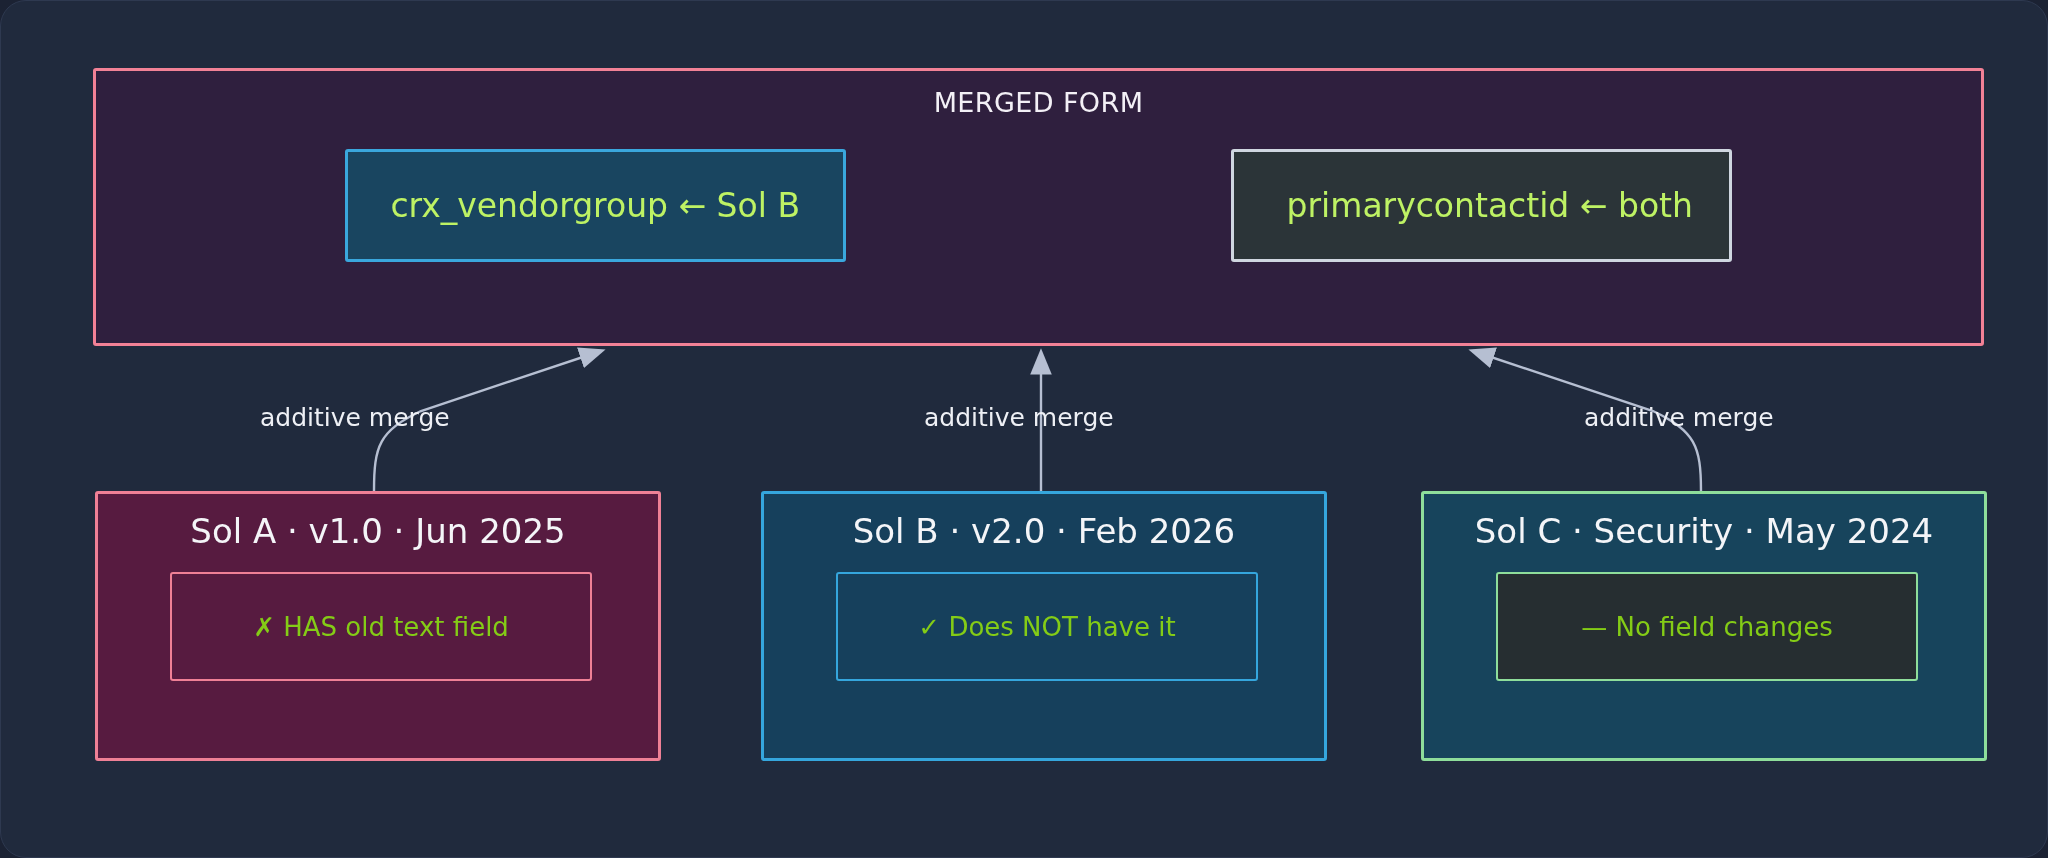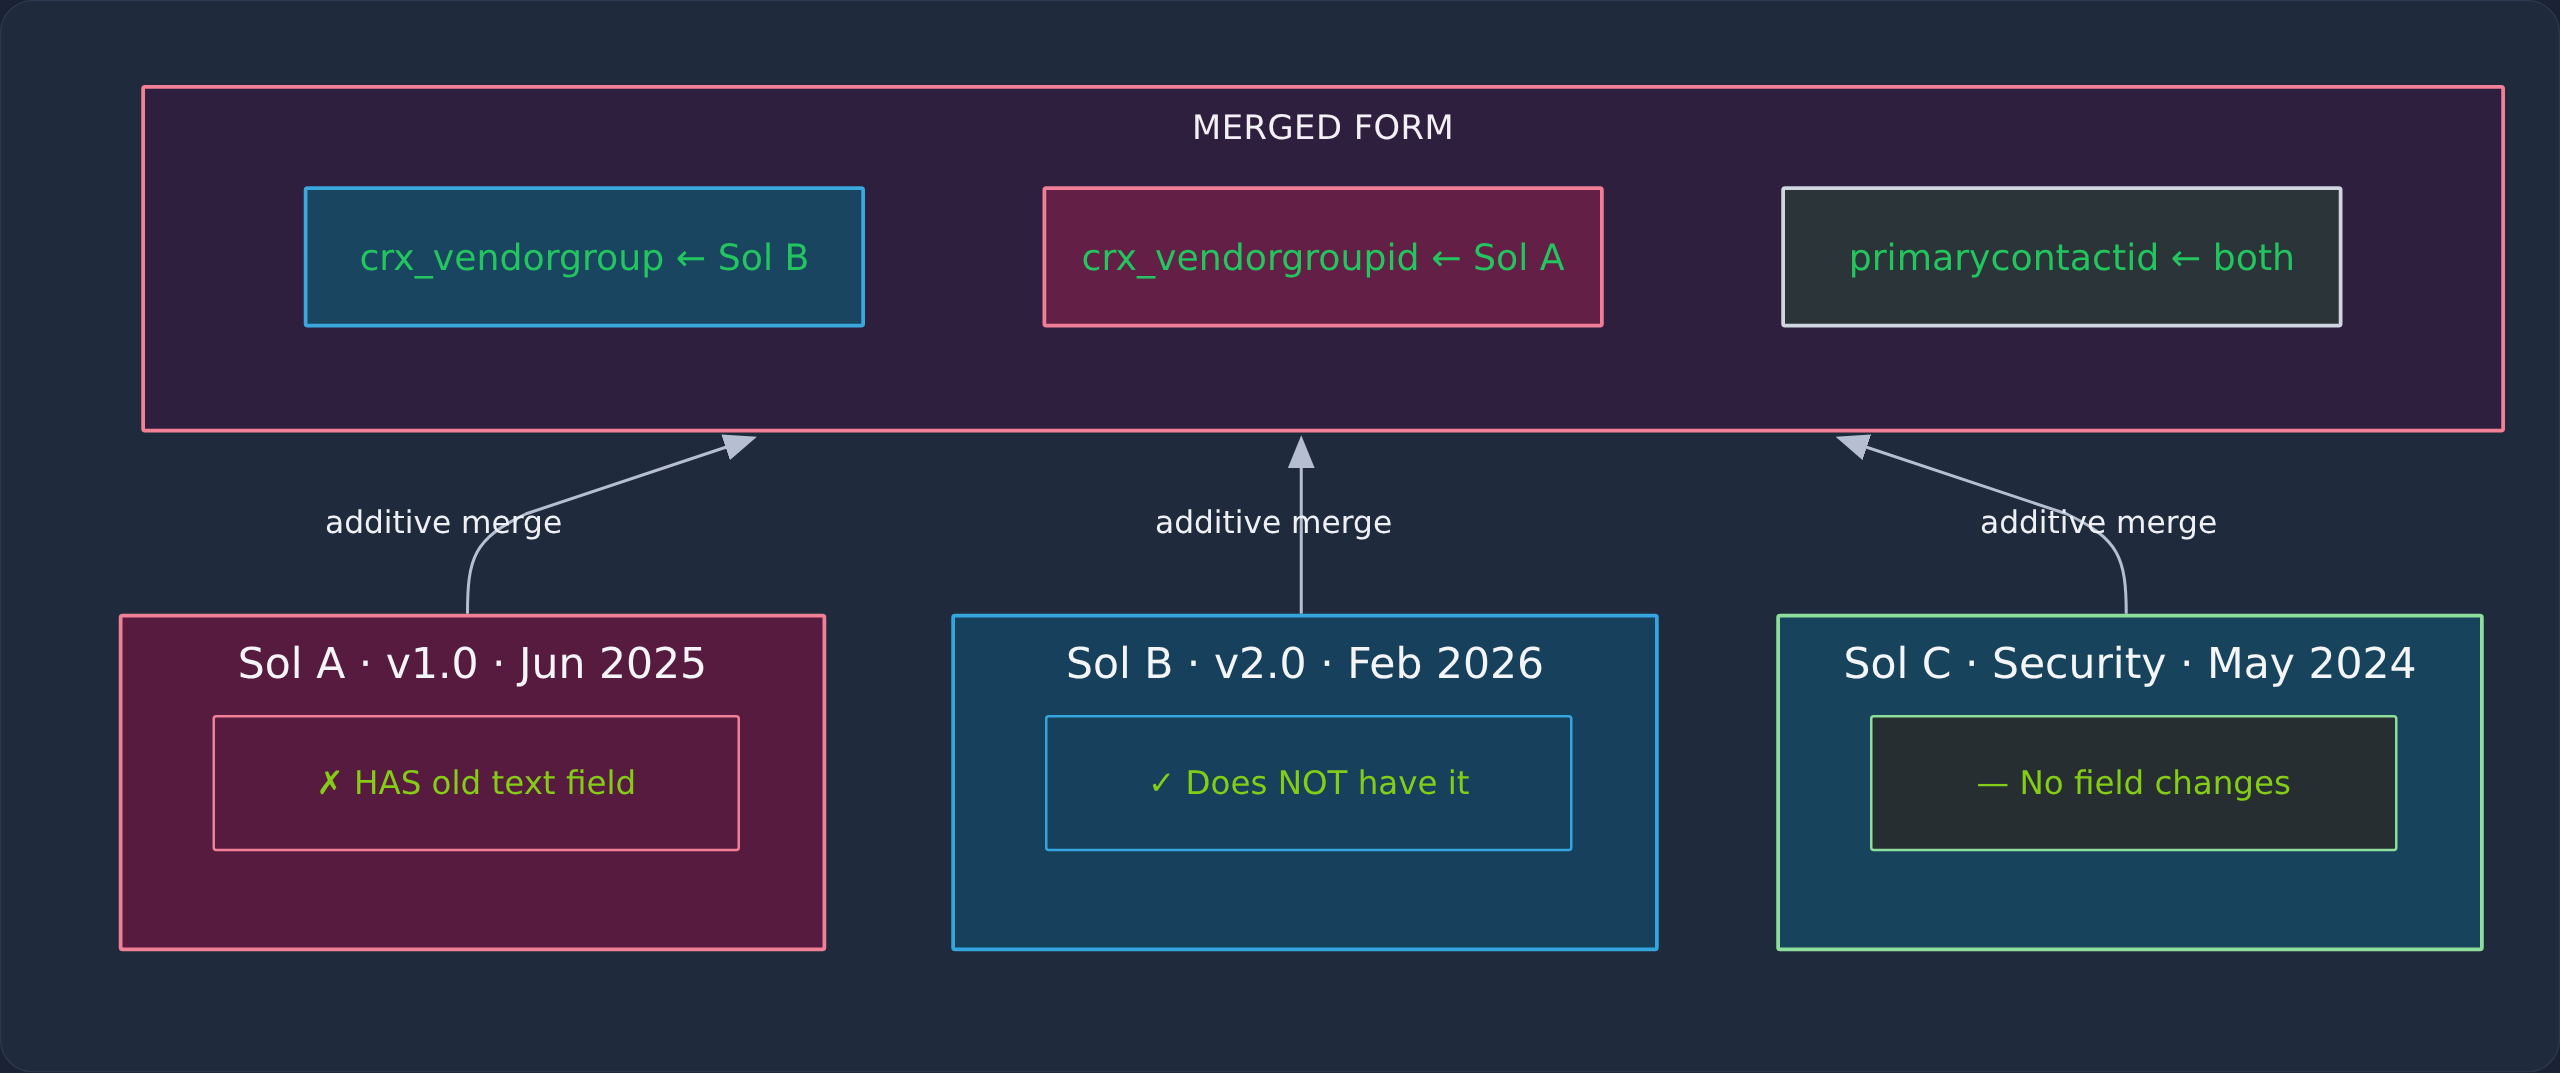--- a/index.html
+++ b/index.html
@@ -22,21 +22,21 @@
   #edges {
     position: absolute;
     left: 0; top: 0;
     width: 2048px; height: 858px;
     pointer-events: none;
   }
 
   
   #merged-form {
     position: absolute;
-    left: 112px;
+    left: 92px;
     top: 67px;
     width: 1891px;
     height: 278px;
     background: #2f1f3e;
     border: 3px solid #f28196;
     border-radius: 3px;
   }
   #merged-form-title {
     position: absolute;
     top: 16px;
@@ -49,27 +49,27 @@
   .field-row {
     position: absolute;
     top: 78px;
     left: 0; right: 0;
     display: flex;
     justify-content: space-around;
     align-items: center;
     padding: 0 56px;
   }
   .field-chip {
-    width: 449px;
+    width: 501px;
     height: 113px;
     display: flex;
     align-items: center;
     justify-content: center;
-    font-size: 29px;
-    color: #22c55e;
+    font-size: 33px;
+    color: #bef264;
     border-radius: 3px;
     border: 3px solid;
   }
   .chip-blue   { background: #194560; border-color: #3aa7dd; }
   .chip-pink   { background: #631f46; border-color: #f07f96; }
   .chip-slate  { background: #2b3438; border-color: #cfd6e0; padding-left: 16px; }
 
   
   .sol-box {
     position: absolute;
@@ -137,21 +137,20 @@
 
     <path d="M 1040,490 L 1040,352" fill="none" stroke="#b6bfd2" stroke-width="2.4" marker-end="url(#arrowhead)"></path>
 
     <path d="M 1700,490 C 1700,445 1694,430 1652,410 L 1472,350" fill="none" stroke="#b6bfd2" stroke-width="2.4" marker-end="url(#arrowhead)"></path>
   </svg>
 
   <div id="merged-form">
     <div id="merged-form-title">MERGED FORM</div>
     <div class="field-row">
       <div class="field-chip chip-blue">crx_vendorgroup ← Sol B</div>
-      <div class="field-chip chip-pink">crx_vendorgroupid ← Sol A</div>
       <div class="field-chip chip-slate">primarycontactid ← both</div>
     </div>
   </div>
 
   <div class="edge-label" id="edge-label-a">additive merge</div>
   <div class="edge-label" id="edge-label-b">additive merge</div>
   <div class="edge-label" id="edge-label-c">additive merge</div>
 
   <div class="sol-box" id="sol-a">
     <div class="sol-title">Sol A · v1.0 · Jun 2025</div>

